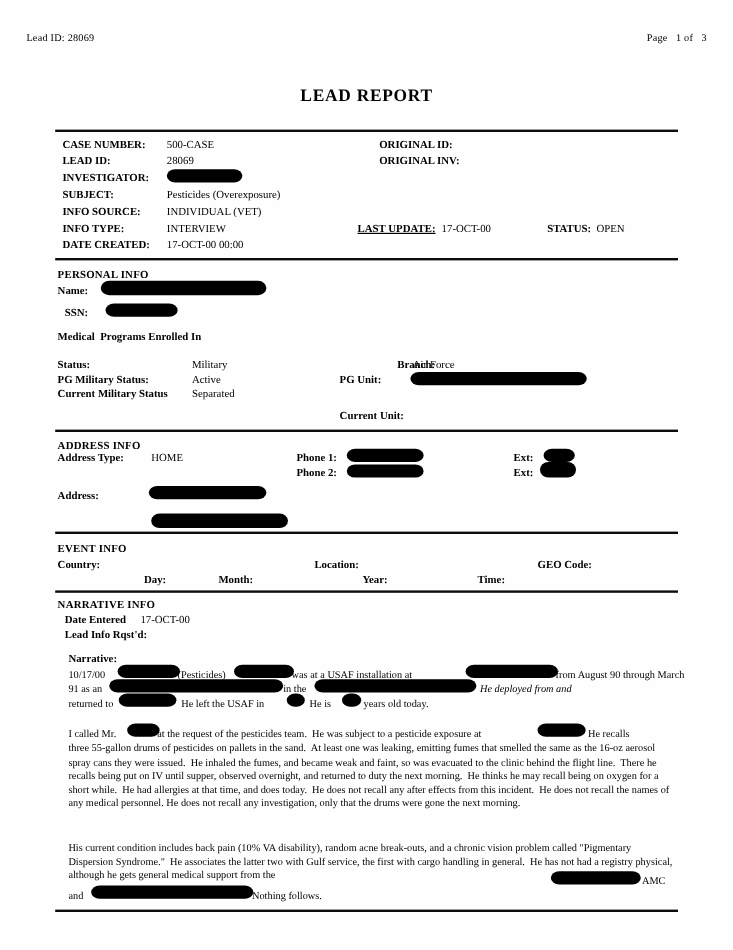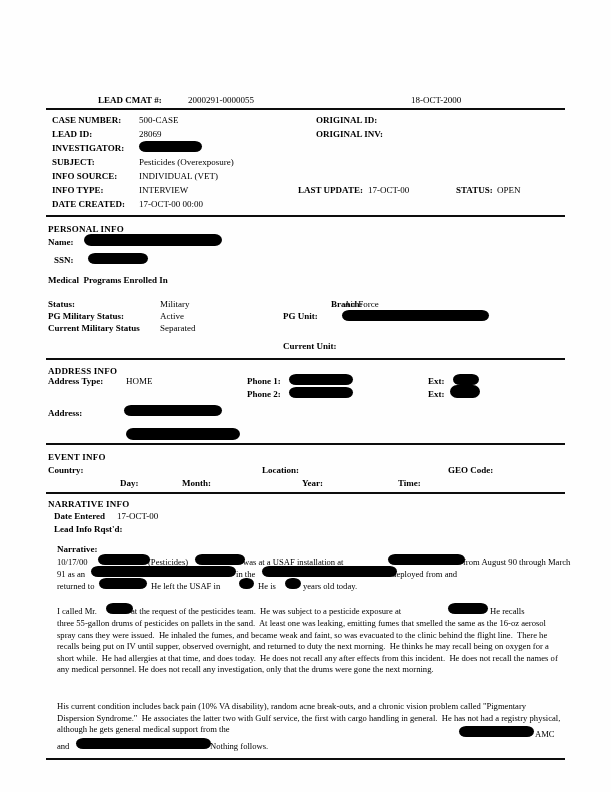--- a/index.html
+++ b/index.html
@@ -122,27 +122,27 @@
     line-height: 11.6px;
     white-space: pre-wrap;
     text-align: left;
   }
 </style>
 </head>
 <body>
 
 <div class="page">
 
-
-
-  <div class="cmat-row">
-    <span class="cmat-label">LEAD CMAT #:</span>
-    <span class="cmat-value">2000291-0000055</span>
-    <span class="cmat-date">18-OCT-2000</span>
+  <div class="run-head">
+    <span class="lead-id"><span>Lead ID:</span> <span>28069</span></span>
+    <span class="pageno"><span>Page</span>   <span>1</span> <span>of</span>   <span>3</span></span>
   </div>
+
+  <div class="doc-title">LEAD REPORT</div>
+
 
   <div class="rule" style="top:108px;"></div>
 
   <span class="fld b" style="left:52px; top:116px;">CASE NUMBER:</span>
   <span class="fld" style="left:139px; top:116px;">500-CASE</span>
   <span class="fld b" style="left:316px; top:116px;">ORIGINAL ID:</span>
   <span class="fld" style="left:400px; top:116px;"></span>
 
   <span class="fld b" style="left:52px; top:130px;">LEAD ID:</span>
   <span class="fld" style="left:139px; top:130px;">28069</span>
@@ -153,21 +153,21 @@
   <span class="redact" style="left:139px; top:141px; width:63px; height:11px;"></span>
 
   <span class="fld b" style="left:52px; top:158px;">SUBJECT:</span>
   <span class="fld" style="left:139px; top:158px;">Pesticides (Overexposure)</span>
 
   <span class="fld b" style="left:52px; top:172px;">INFO SOURCE:</span>
   <span class="fld" style="left:139px; top:172px;">INDIVIDUAL (VET)</span>
 
   <span class="fld b" style="left:52px; top:186px;">INFO TYPE:</span>
   <span class="fld" style="left:139px; top:186px;">INTERVIEW</span>
-  <span class="fld b" style="left:298px; top:186px;">LAST UPDATE:</span>
+  <span class="fld b" style="left:298px; top:186px;text-decoration:underline;">LAST UPDATE:</span>
   <span class="fld" style="left:368px; top:186px;">17-OCT-00</span>
   <span class="fld b" style="left:456px; top:186px;">STATUS:</span>
   <span class="fld" style="left:497px; top:186px;">OPEN</span>
 
   <span class="fld b" style="left:52px; top:200px;">DATE CREATED:</span>
   <span class="fld" style="left:139px; top:200px;">17-OCT-00 00:00</span>
 
   <div class="rule" style="top:215px;"></div>
 
   <span class="sect" style="left:48px; top:224px;">PERSONAL INFO</span>
@@ -254,21 +254,21 @@
   <span class="narr" style="left:148px; top:557px;">(Pesticides)</span>
   <span class="redact" style="left:195px; top:554px; width:50px; height:11px;"></span>
   <span class="narr" style="left:243px; top:557px;">was at a USAF installation at</span>
   <span class="redact" style="left:388px; top:554px; width:77px; height:11px;"></span>
   <span class="narr" style="left:463px; top:557px;">from August 90 through March</span>
 
   <span class="narr" style="left:57px; top:569px;">91 as an</span>
   <span class="redact" style="left:91px; top:566px; width:145px; height:11px;"></span>
   <span class="narr" style="left:236px; top:569px;">in the</span>
   <span class="redact" style="left:262px; top:566px; width:135px; height:11px;"></span>
-  <span class="narr" style="left:380px; top:569px;">He deployed from and</span>
+  <span class="narr" style="left:400px; top:569px;font-style:italic;">He deployed from and</span>
 
   <span class="narr" style="left:57px; top:581px;">returned to</span>
   <span class="redact" style="left:99px; top:578px; width:48px; height:11px;"></span>
   <span class="narr" style="left:151px; top:581px;">He left the USAF in</span>
   <span class="redact" style="left:239px; top:578px; width:15px; height:11px;"></span>
   <span class="narr" style="left:258px; top:581px;">He is</span>
   <span class="redact" style="left:285px; top:578px; width:16px; height:11px;"></span>
   <span class="narr" style="left:303px; top:581px;">years old today.</span>
 
   <span class="narr" style="left:57px; top:606px;">I called Mr.</span>

